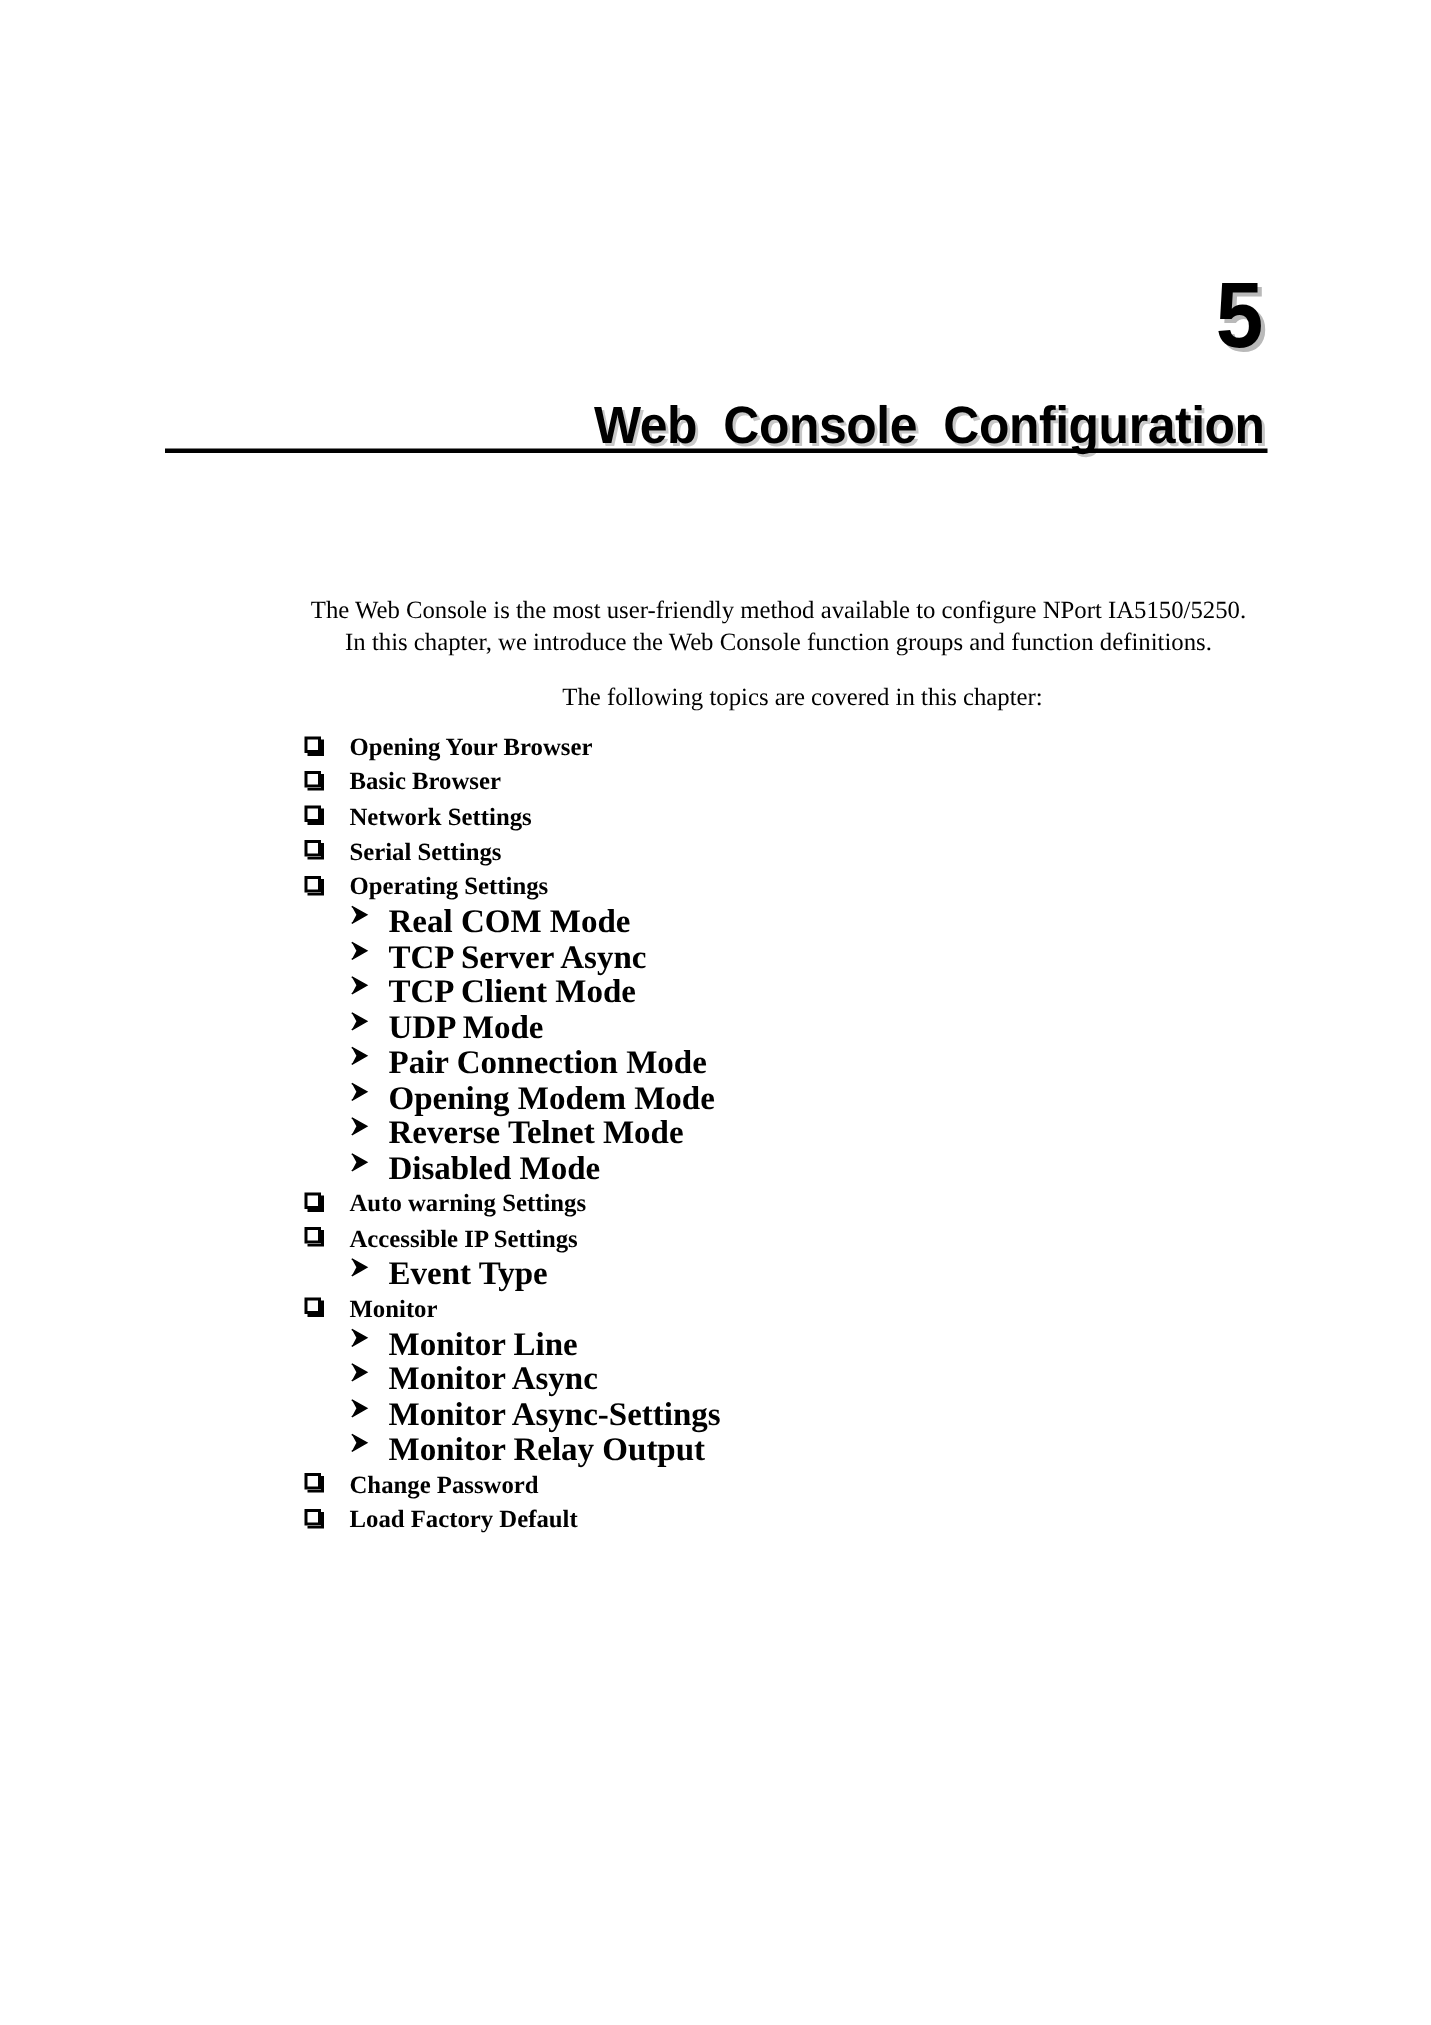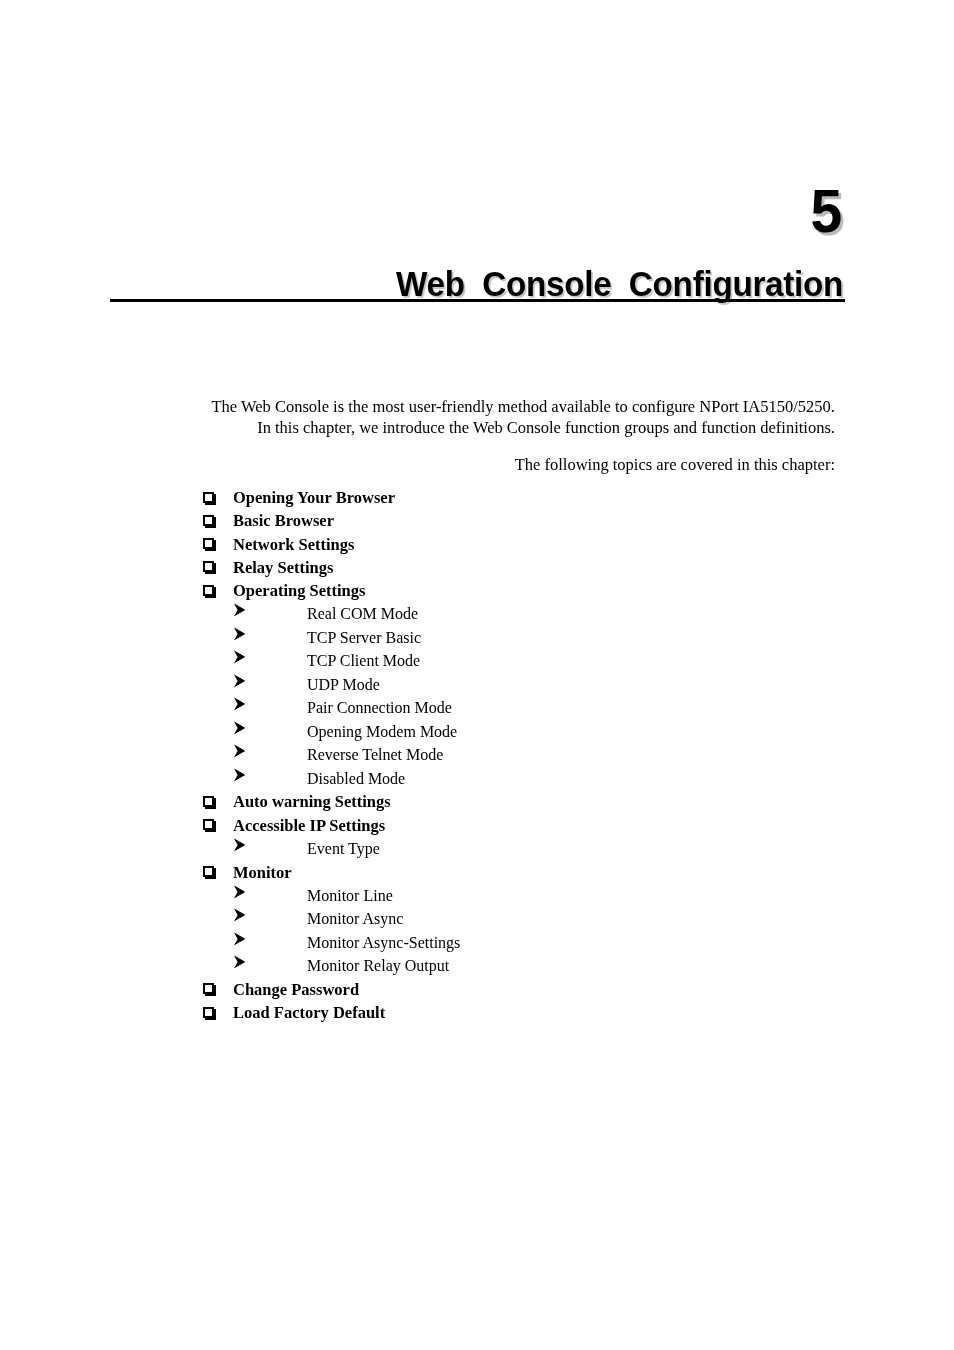--- a/index.html
+++ b/index.html
@@ -73,21 +73,21 @@
   .content {
     position: absolute;
     left: 203px;
     top: 396px;
     width: 632px;
   }
   .intro-para {
     font-size: 16.5px;
     line-height: 21px;
     margin: 0 0 16px 0;
-    text-align: right;
+    text-align: center;
   }
   .intro-para.second {
     margin-bottom: 11px;
     margin-left: 32px;
   }
 
   
   .topic-list {
     margin: 0;
     padding: 0;
@@ -126,26 +126,25 @@
   }
 
   .sub-list {
     margin: 0;
     padding: 0;
     list-style: none;
   }
   .sub-item {
     display: flex;
     align-items: flex-start;
-    font-size: 16px;
-    font-weight: normal;
+    font-size: 22px;
+    font-weight: bold;
     line-height: 23.5px;
     margin: 0;
     padding: 0 0 0 30px;
-    gap: 48px;
   }
   .sub-item .bullet-arrow {
     flex: 0 0 auto;
     width: 26px;
     position: relative;
     top: 1px;
   }
   .sub-item .bullet-arrow svg {
     display: block;
   }
@@ -179,21 +178,21 @@
         <li class="topic-item">
           <span class="bullet-box"><span class="box-glyph"></span></span>
           <span class="topic-label">Basic Browser</span>
         </li>
         <li class="topic-item">
           <span class="bullet-box"><span class="box-glyph"></span></span>
           <span class="topic-label">Network Settings</span>
         </li>
         <li class="topic-item">
           <span class="bullet-box"><span class="box-glyph"></span></span>
-          <span class="topic-label">Relay Settings</span>
+          <span class="topic-label">Serial Settings</span>
         </li>
         <li class="topic-item">
           <span class="bullet-box"><span class="box-glyph"></span></span>
           <span class="topic-label">Operating Settings</span>
         </li>
         <ul class="sub-list">
           <li class="sub-item">
             <span class="bullet-arrow">
               <svg width="14" height="14" viewBox="0 0 14 14" aria-hidden="true">
                 <path d="M1.5 1.2 L11.5 6.9 L1.5 12.6 L4.6 6.9 Z" fill="#000"></path>
@@ -202,21 +201,21 @@
             </span>
             <span class="sub-label">Real COM Mode</span>
           </li>
           <li class="sub-item">
             <span class="bullet-arrow">
               <svg width="14" height="14" viewBox="0 0 14 14" aria-hidden="true">
                 <path d="M1.5 1.2 L11.5 6.9 L1.5 12.6 L4.6 6.9 Z" fill="#000"></path>
                 <path d="M1.5 1.2 L11.5 6.9 L1.5 12.6" fill="none" stroke="#000" stroke-width="1"></path>
               </svg>
             </span>
-            <span class="sub-label">TCP Server Basic</span>
+            <span class="sub-label">TCP Server Async</span>
           </li>
           <li class="sub-item">
             <span class="bullet-arrow">
               <svg width="14" height="14" viewBox="0 0 14 14" aria-hidden="true">
                 <path d="M1.5 1.2 L11.5 6.9 L1.5 12.6 L4.6 6.9 Z" fill="#000"></path>
                 <path d="M1.5 1.2 L11.5 6.9 L1.5 12.6" fill="none" stroke="#000" stroke-width="1"></path>
               </svg>
             </span>
             <span class="sub-label">TCP Client Mode</span>
           </li>

